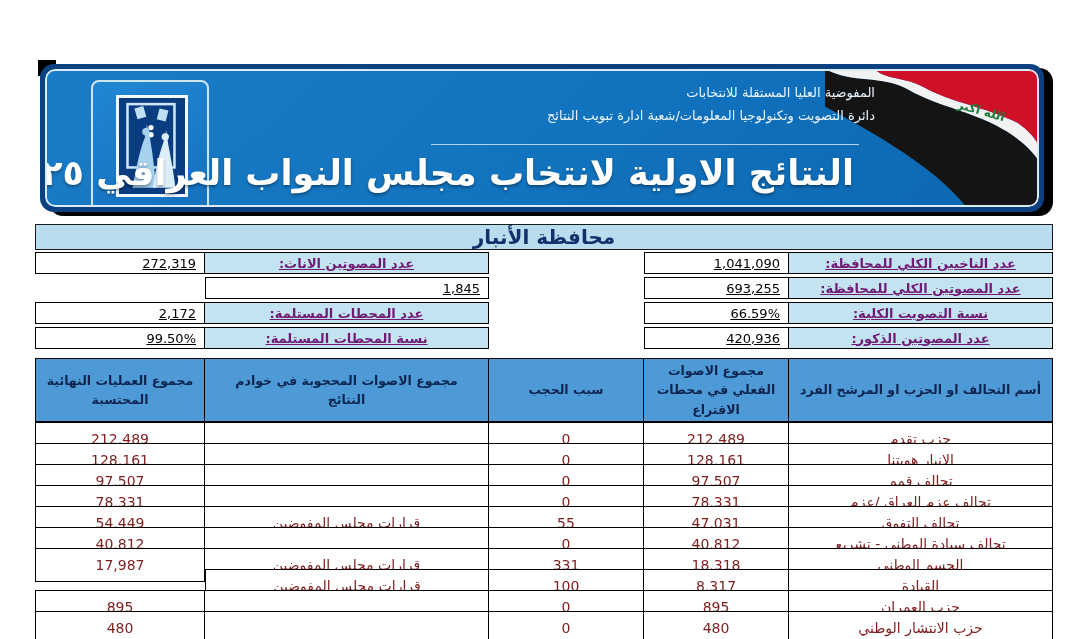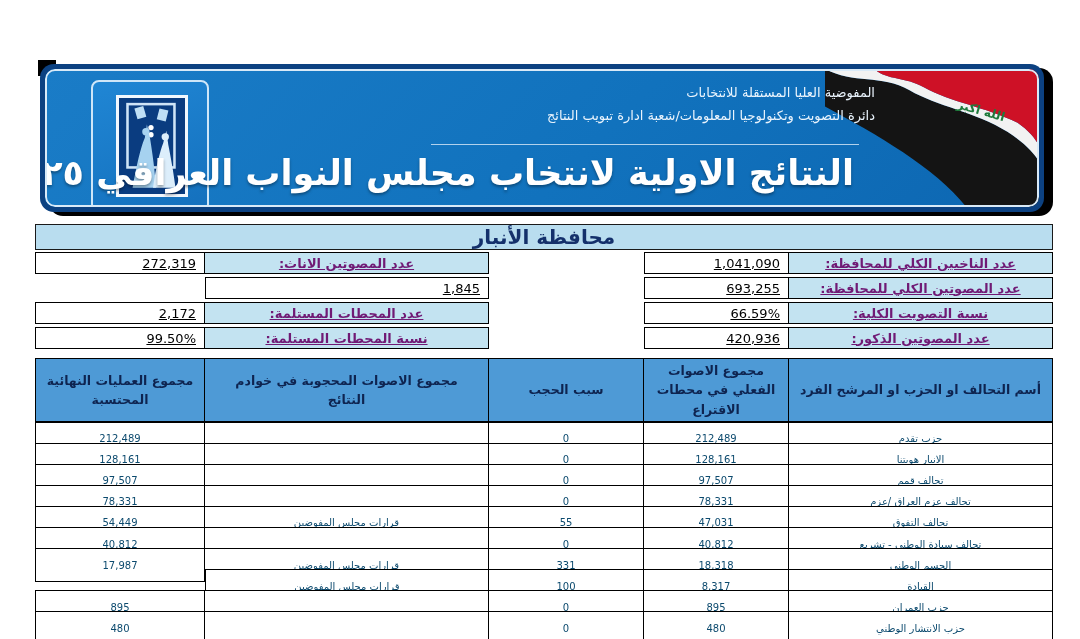--- a/index.html
+++ b/index.html
@@ -46,21 +46,21 @@
   .sp { background:transparent; }
 
   
   .rtable { position:absolute; left:35px; top:358px; }
   .thead { height:62px; }
   .th { background:#4e9ad6; border:1px solid #000; display:flex; align-items:center; justify-content:center;
         text-align:center; color:#0e2450; font-weight:bold; font-size:12.5px; line-height:1.55; padding:2px 10px; }
   .thead > .th:not(:last-child) { border-left:none; }
   .trow { height:19.5px; margin-top:1.6px; }
   .td { background:#ffffff; border:1px solid #000; display:flex; align-items:center; justify-content:center;
-        font-size:10px; color:#0c4a6e; padding:16px 4px; overflow:hidden; white-space:nowrap; }
+        font-size:14px; color:#7f1d1d; padding:16px 4px; overflow:hidden; white-space:nowrap; }
   .trow > .td:not(:last-child) { border-left:none; }
   .num { direction:ltr; }
 </style>
 </head>
 <body>
 
 <div id="page">
 
   <div class="corner-black"></div>
 

